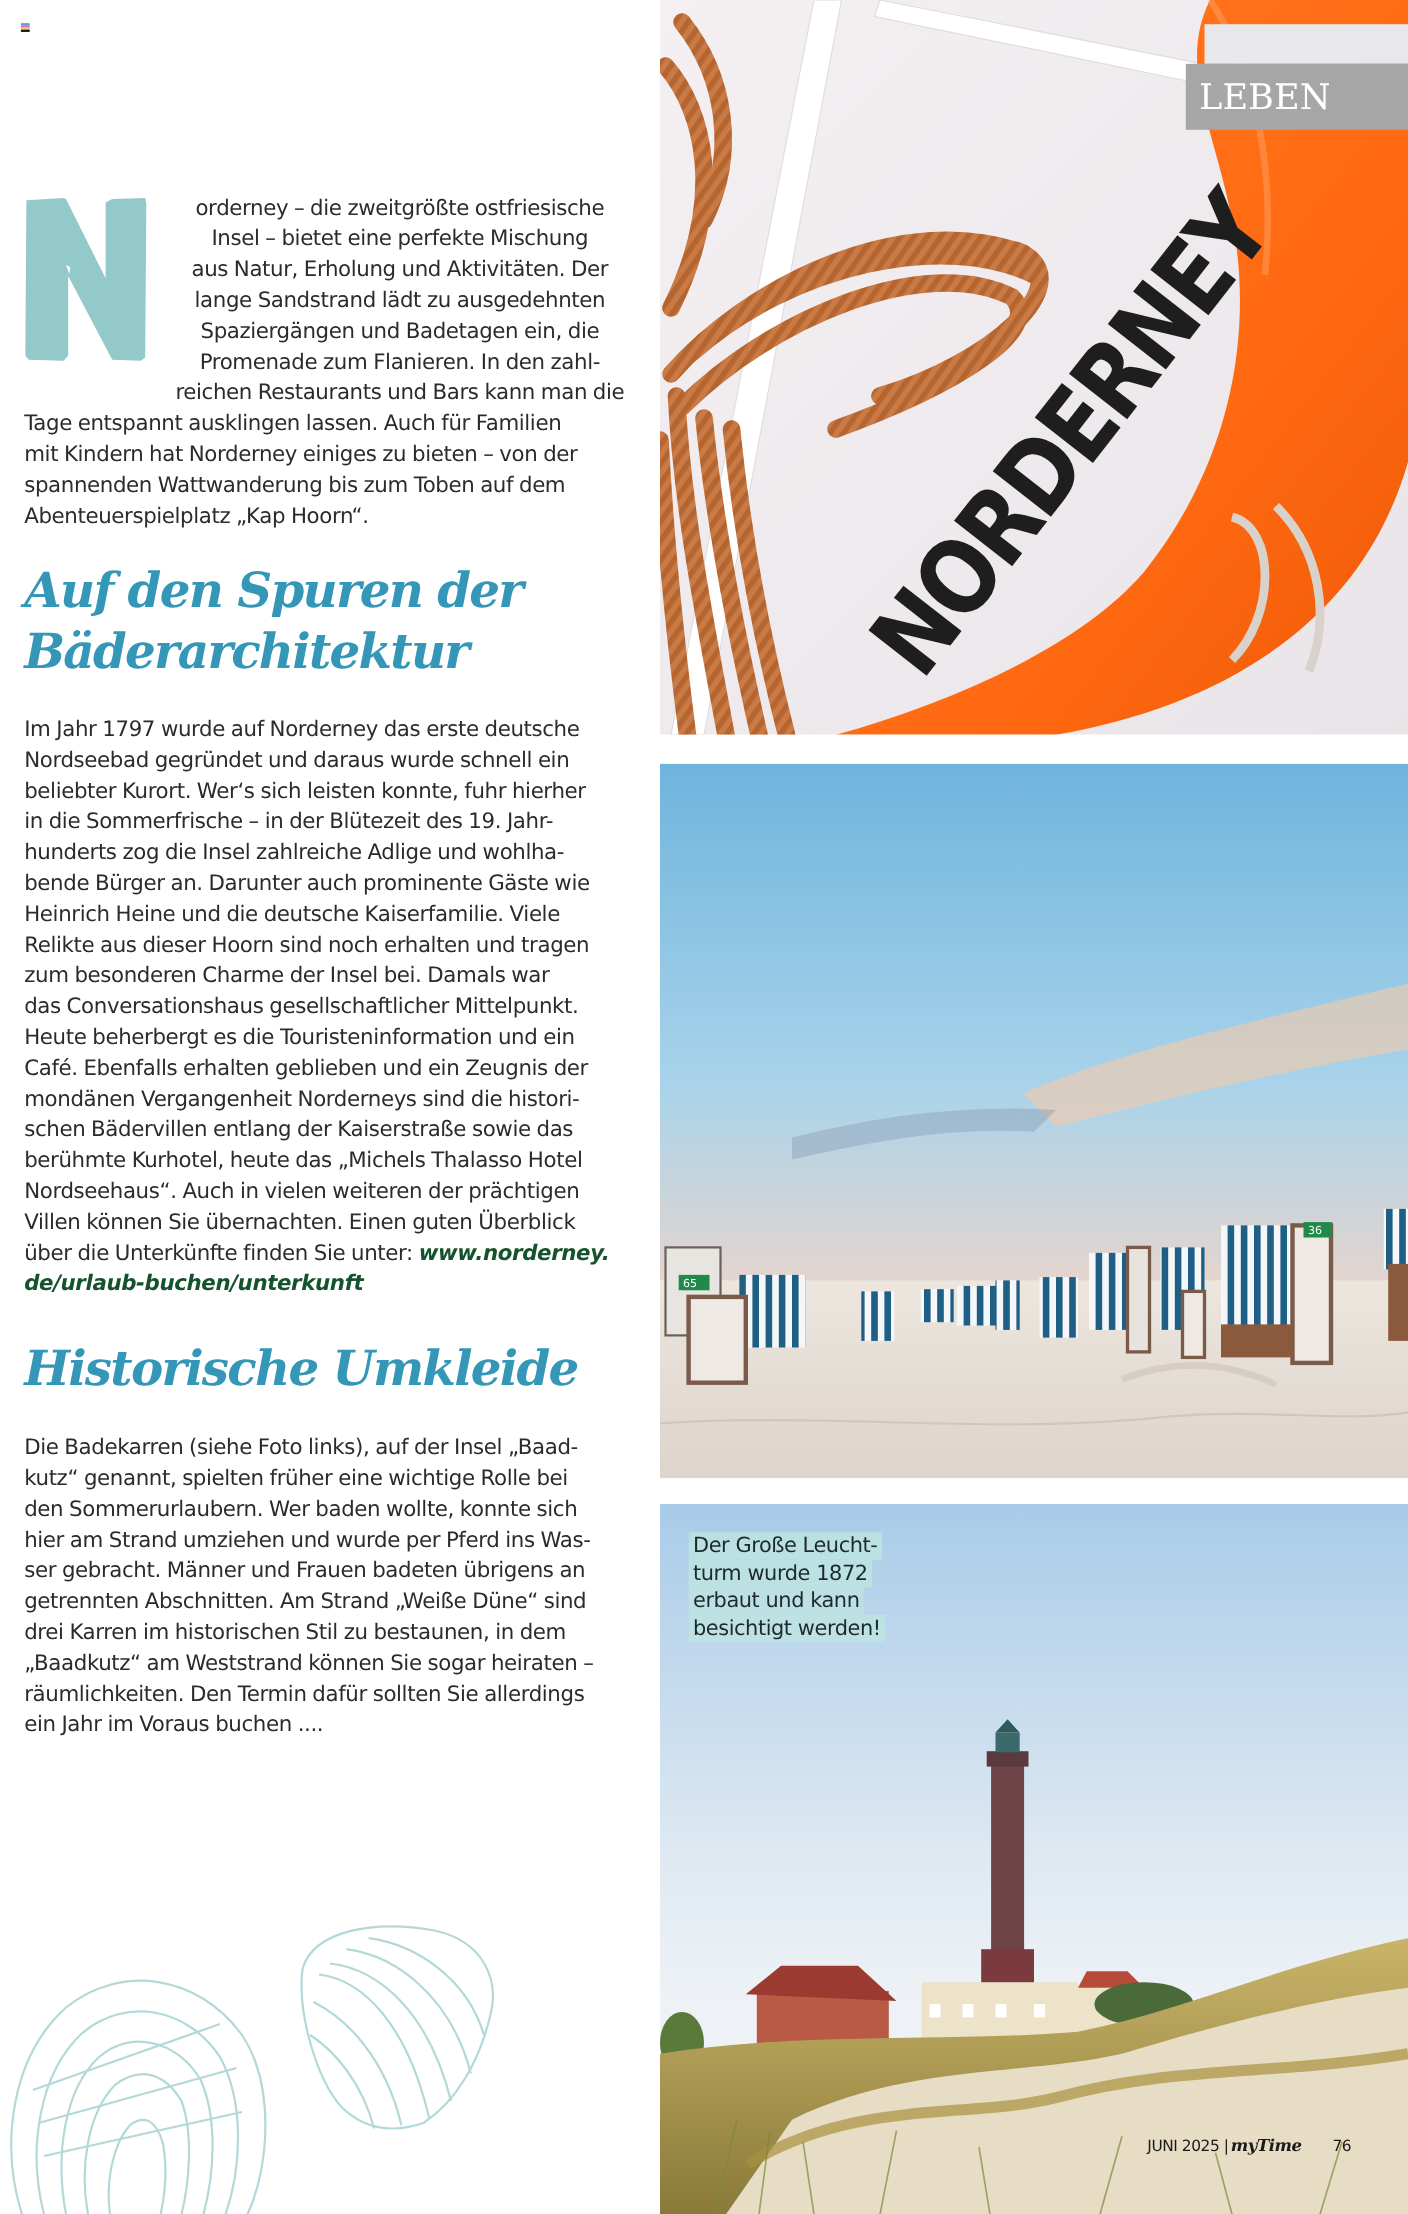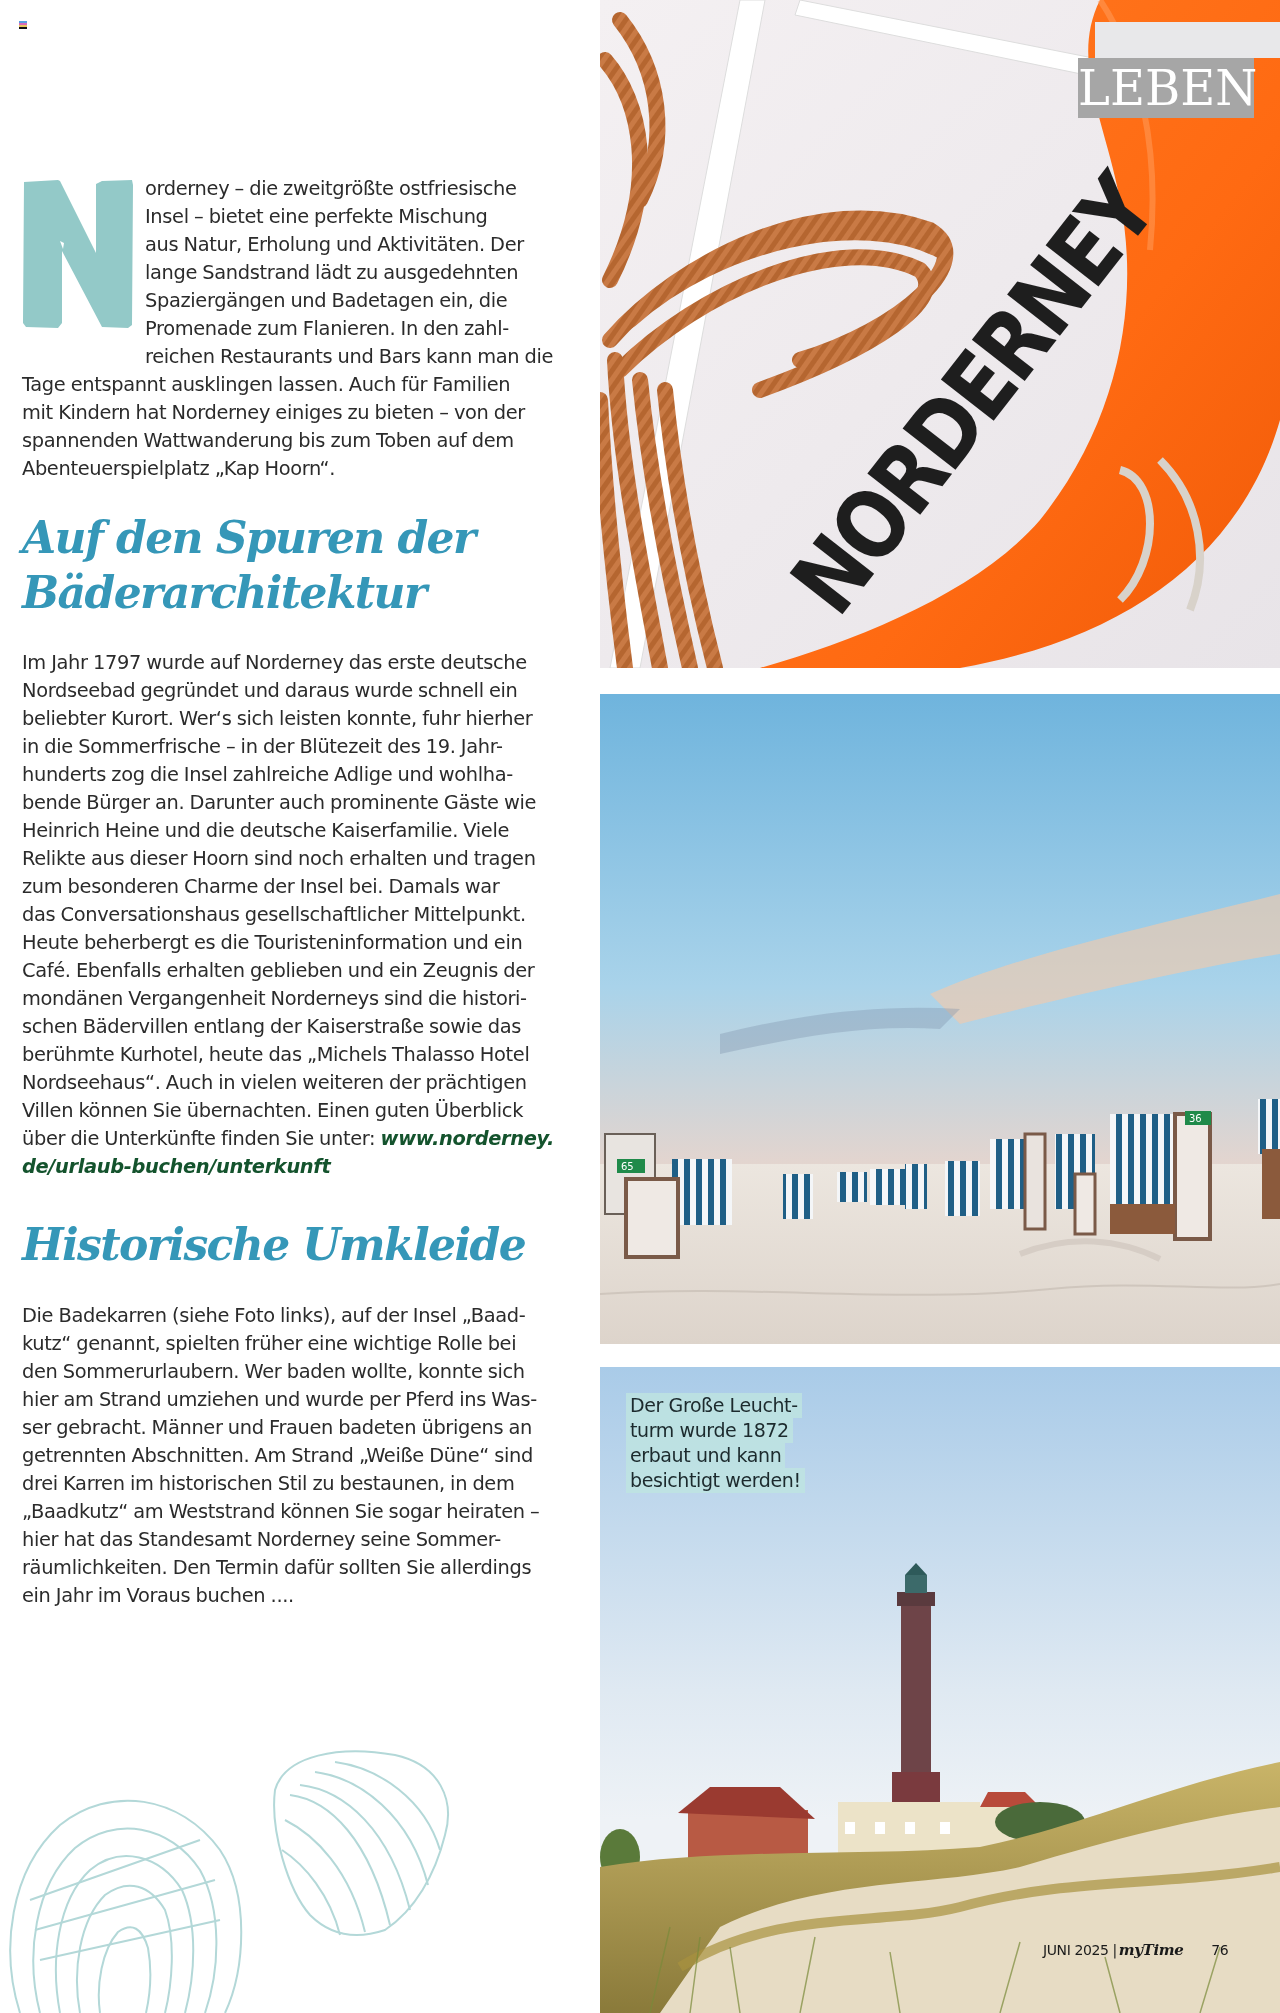--- a/index.html
+++ b/index.html
@@ -18,21 +18,21 @@
     color: #2b2b2b;
     letter-spacing: -0.35px;
     word-spacing: -0.5px;
   }
   .body-text .line { display: block; white-space: nowrap; }
 
   .intro { position: absolute; top: 175px; left: 0; width: 560px; }
   .dropcap {
     position: absolute; left: 0; top: 4px; width: 112px; height: 150px;
   }
-  .intro .indent { padding-left: 123px; }
+  .intro .indent { padding-left: 123px; text-align: center; }
 
   .heading {
     font-family: "DejaVu Serif", serif;
     font-style: italic;
     font-weight: bold;
     color: #3597b8;
     font-size: 44px;
     line-height: 55px;
     letter-spacing: -1.6px;
     white-space: nowrap;
@@ -46,26 +46,27 @@
 
   .shells { position: absolute; left: 0; top: 1700px; width: 520px; height: 313px; }
 
   .photo { position: absolute; left: 600px; width: 680px; overflow: hidden; }
   .photo svg { display: block; }
   .photo-1 { top: 0; height: 668px; }
   .photo-2 { top: 694px; height: 650px; }
   .photo-3 { top: 1367px; height: 646px; }
 
   .section-tag {
-    position: absolute; left: 1078px; top: 58px; width: 176px; height: 60px;
+    position: absolute; left: 1078px; top: 58px; width: 202px; height: 60px;
     background: #a6a6a6;
     color: #ffffff;
     font-family: "DejaVu Serif", serif;
-    font-size: 48px;
+    font-size: 32px;
     line-height: 60px;
+    padding-left: 12px;
     letter-spacing: 0px;
   }
 
   .caption {
     position: absolute; left: 626px; top: 1393px;
     font-family: "DejaVu Sans", sans-serif;
     font-size: 19px; line-height: 25px; color: #1c2a2d;
     letter-spacing: -0.4px;
   }
   .caption span {
@@ -141,21 +142,20 @@
 
   <div class="sec3 body-text">
     <span class="line">Die Badekarren (siehe Foto links), auf der Insel „Baad-</span>
     <span class="line">kutz“ genannt, spielten früher eine wichtige Rolle bei</span>
     <span class="line">den Sommerurlaubern. Wer baden wollte, konnte sich</span>
     <span class="line">hier am Strand umziehen und wurde per Pferd ins Was-</span>
     <span class="line">ser gebracht. Männer und Frauen badeten übrigens an</span>
     <span class="line">getrennten Abschnitten. Am Strand „Weiße Düne“ sind</span>
     <span class="line">drei Karren im historischen Stil zu bestaunen, in dem</span>
     <span class="line">„Baadkutz“ am Weststrand können Sie sogar heiraten –</span>
-    <span class="line">hier hat das Standesamt Norderney seine Sommer-</span>
     <span class="line">räumlichkeiten. Den Termin dafür sollten Sie allerdings</span>
     <span class="line">ein Jahr im Voraus buchen ....</span>
   </div>
 </div>
 
 <svg class="shells" viewBox="0 0 520 313">
   <g fill="none" stroke="#b3d8d8" stroke-width="2">
 
     <path d="M20,313 C0,250 10,170 60,125 C110,85 180,95 220,150 C250,195 245,270 225,313"></path>
     <path d="M40,313 C25,255 35,185 75,148 C115,115 170,125 200,170 C222,210 220,270 205,313"></path>

